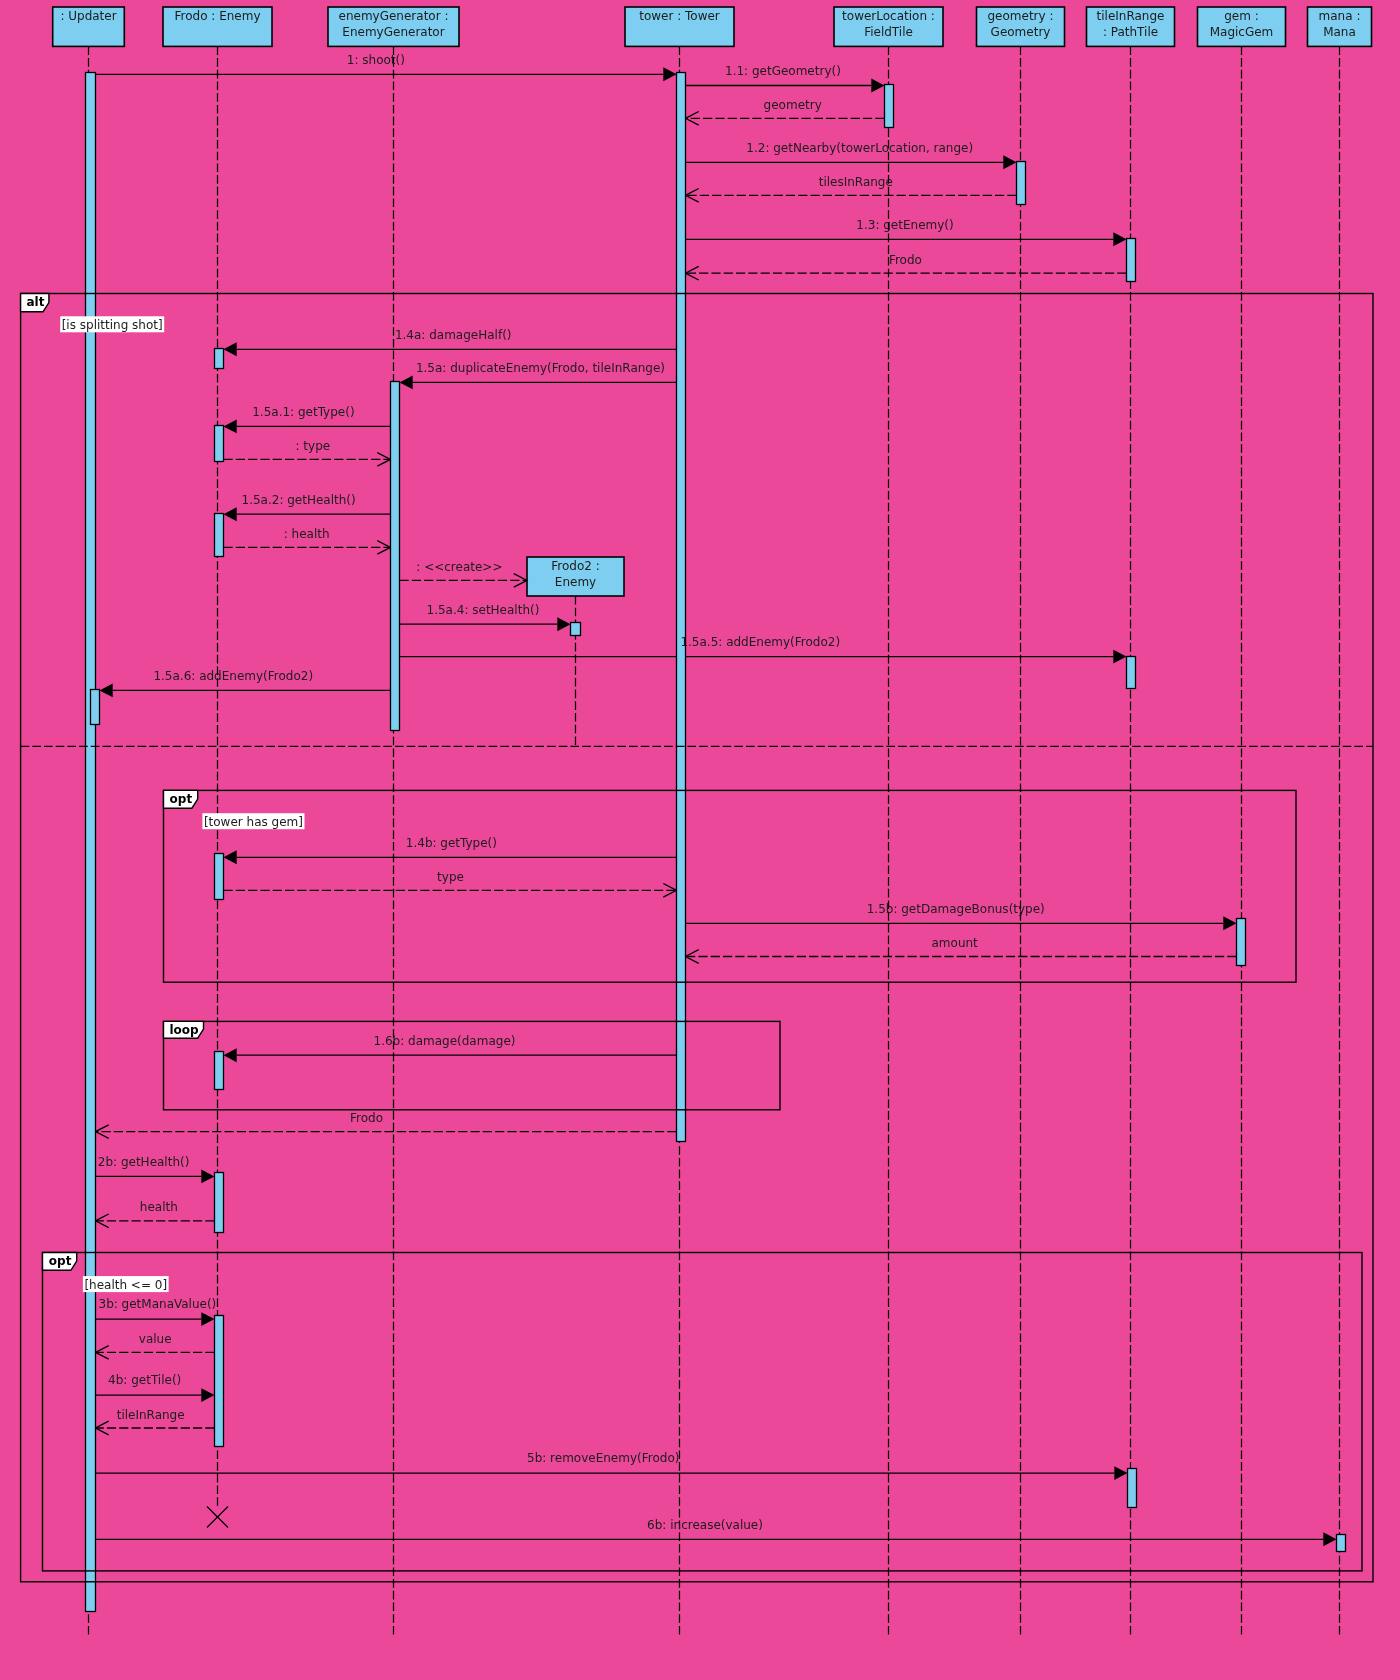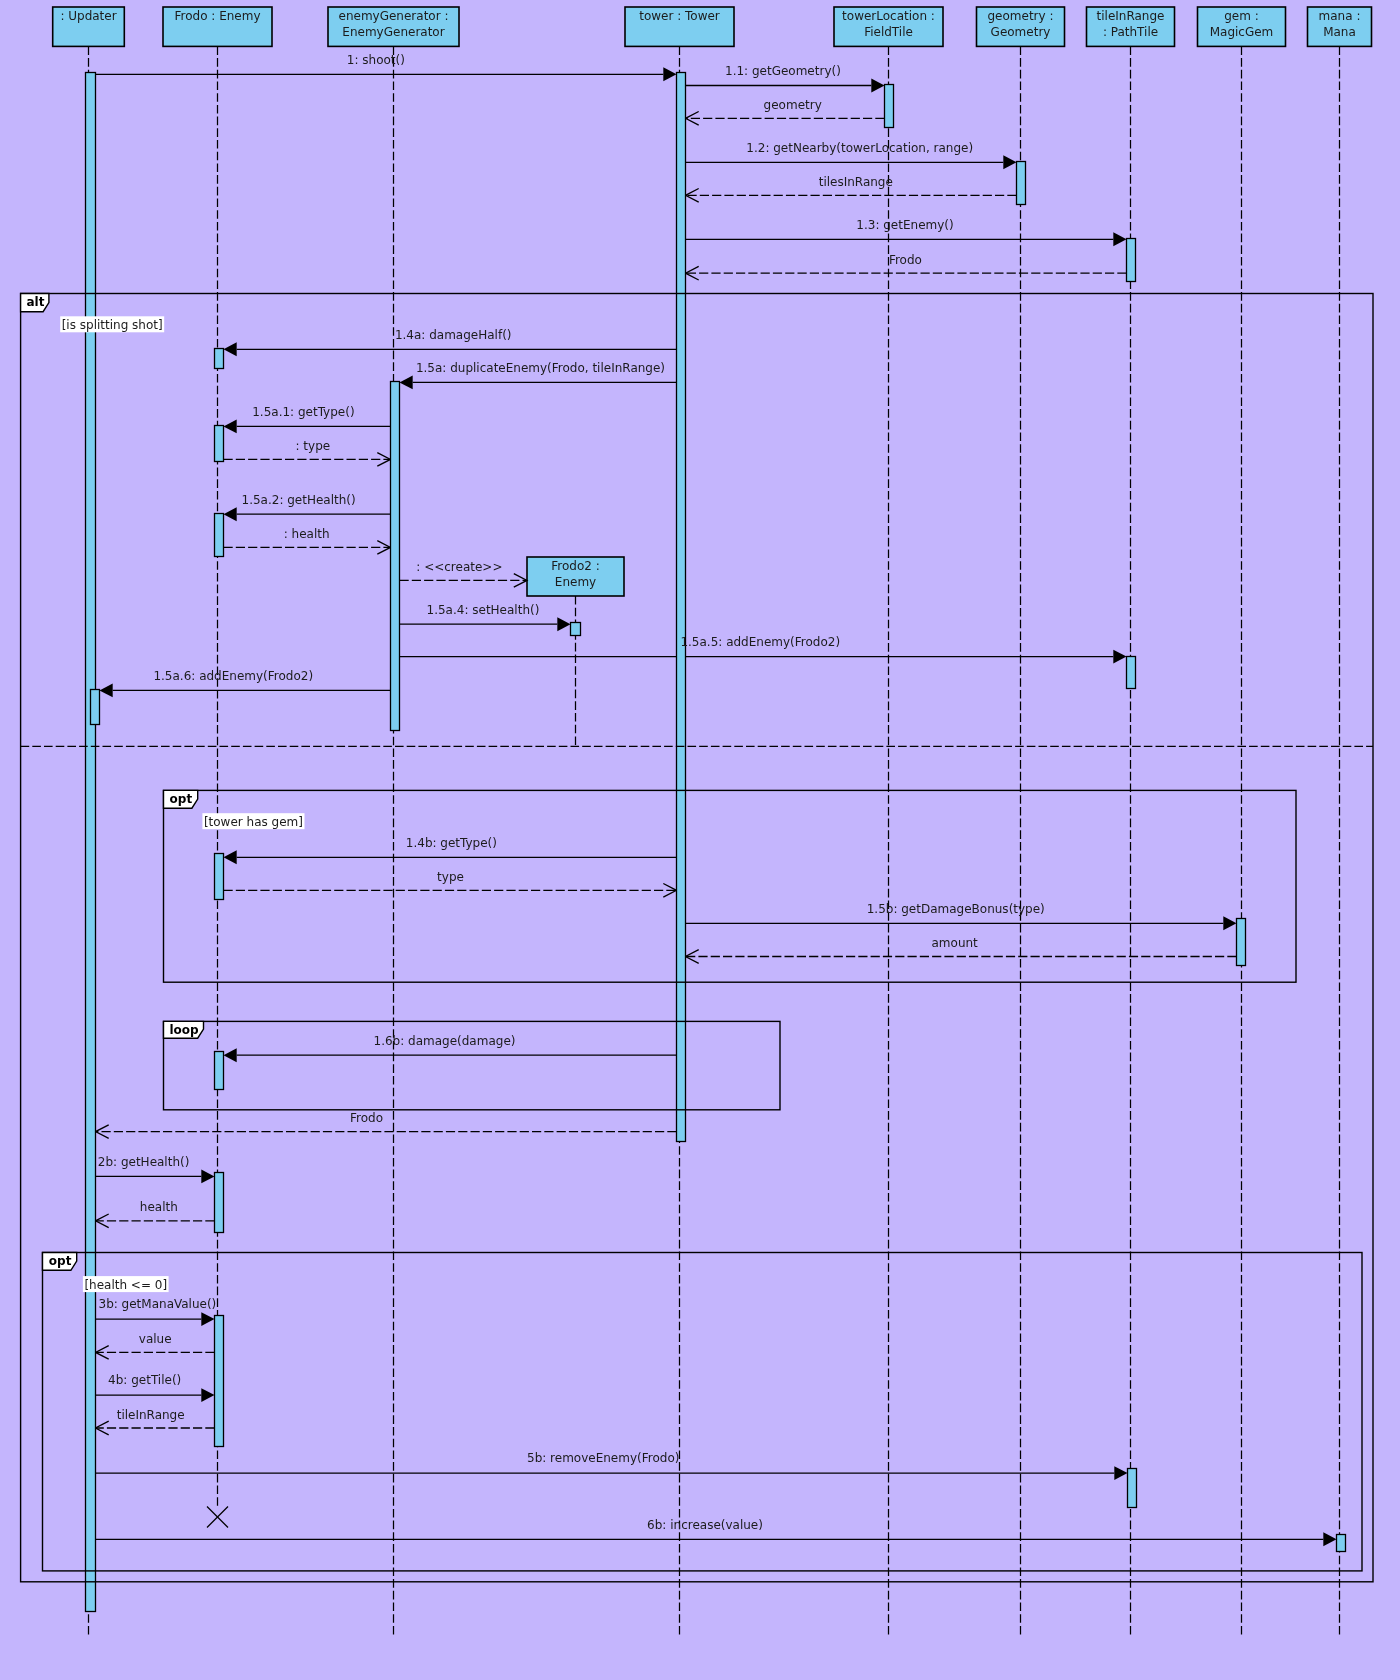--- a/index.html
+++ b/index.html
@@ -1,16 +1,16 @@
 <!DOCTYPE html>
 <html><head>
 <meta charset="utf-8">
 <style>
   html,body{margin:0;padding:0;background:#ffffff;}
-  #diagram{position:relative;width:1400px;height:1680px;background:#c4b5fd;overflow:hidden;
+  #diagram{position:relative;width:1400px;height:1680px;background:#ec4899;overflow:hidden;
            font-family:"DejaVu Sans", sans-serif;}
   #svgroot{display:block;}
   .obj-box{stroke:#000;stroke-width:1.6;}
   .lifeline{stroke:#000;stroke-width:1.25;fill:none;stroke-dasharray:8.6 3.1;}
   .act-bar{stroke:#000;stroke-width:1.3;}
   .msg-line{stroke:#000;stroke-width:1.3;fill:none;}
   .msg-line.dashed{stroke-dasharray:9.2 3.1;}
   .arrow-solid{fill:#000;stroke:none;}
   .arrow-open{stroke:#000;stroke-width:1.3;fill:none;}
   .frame-box{stroke:#000;stroke-width:1.4;fill:none;}

